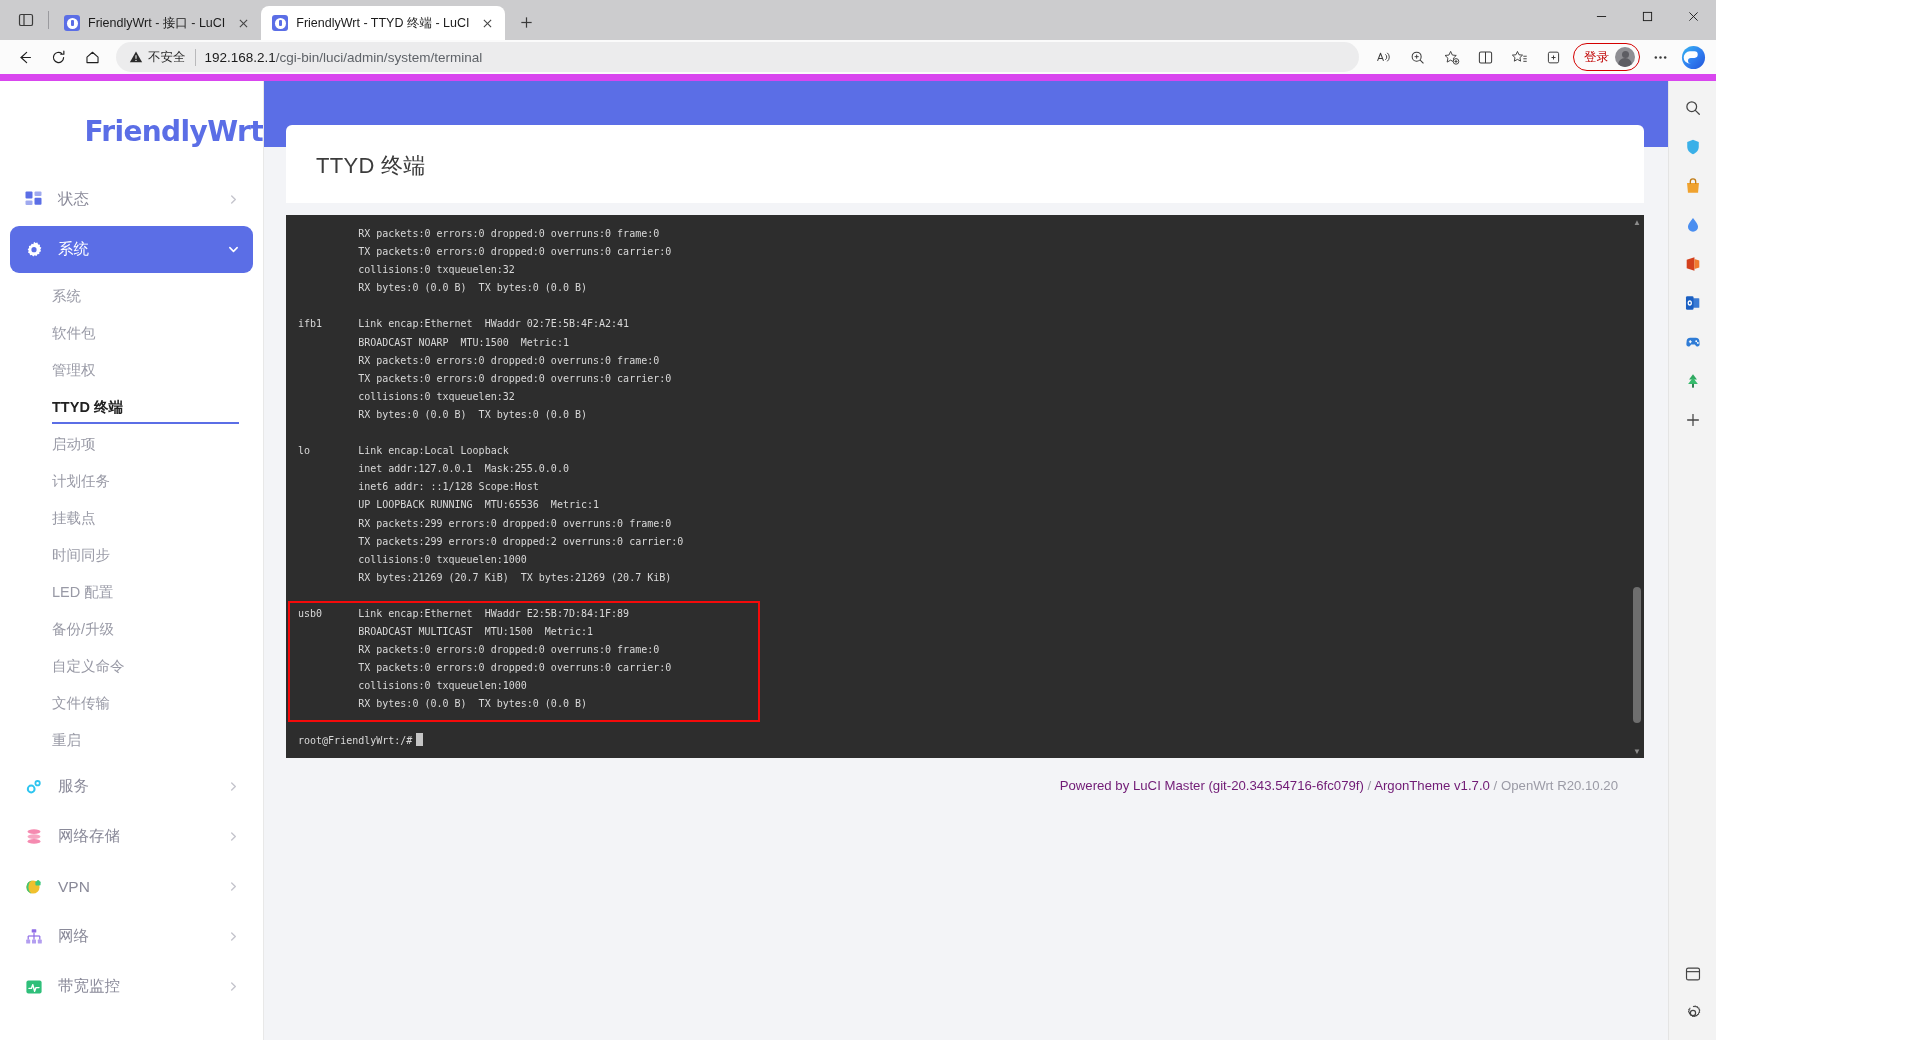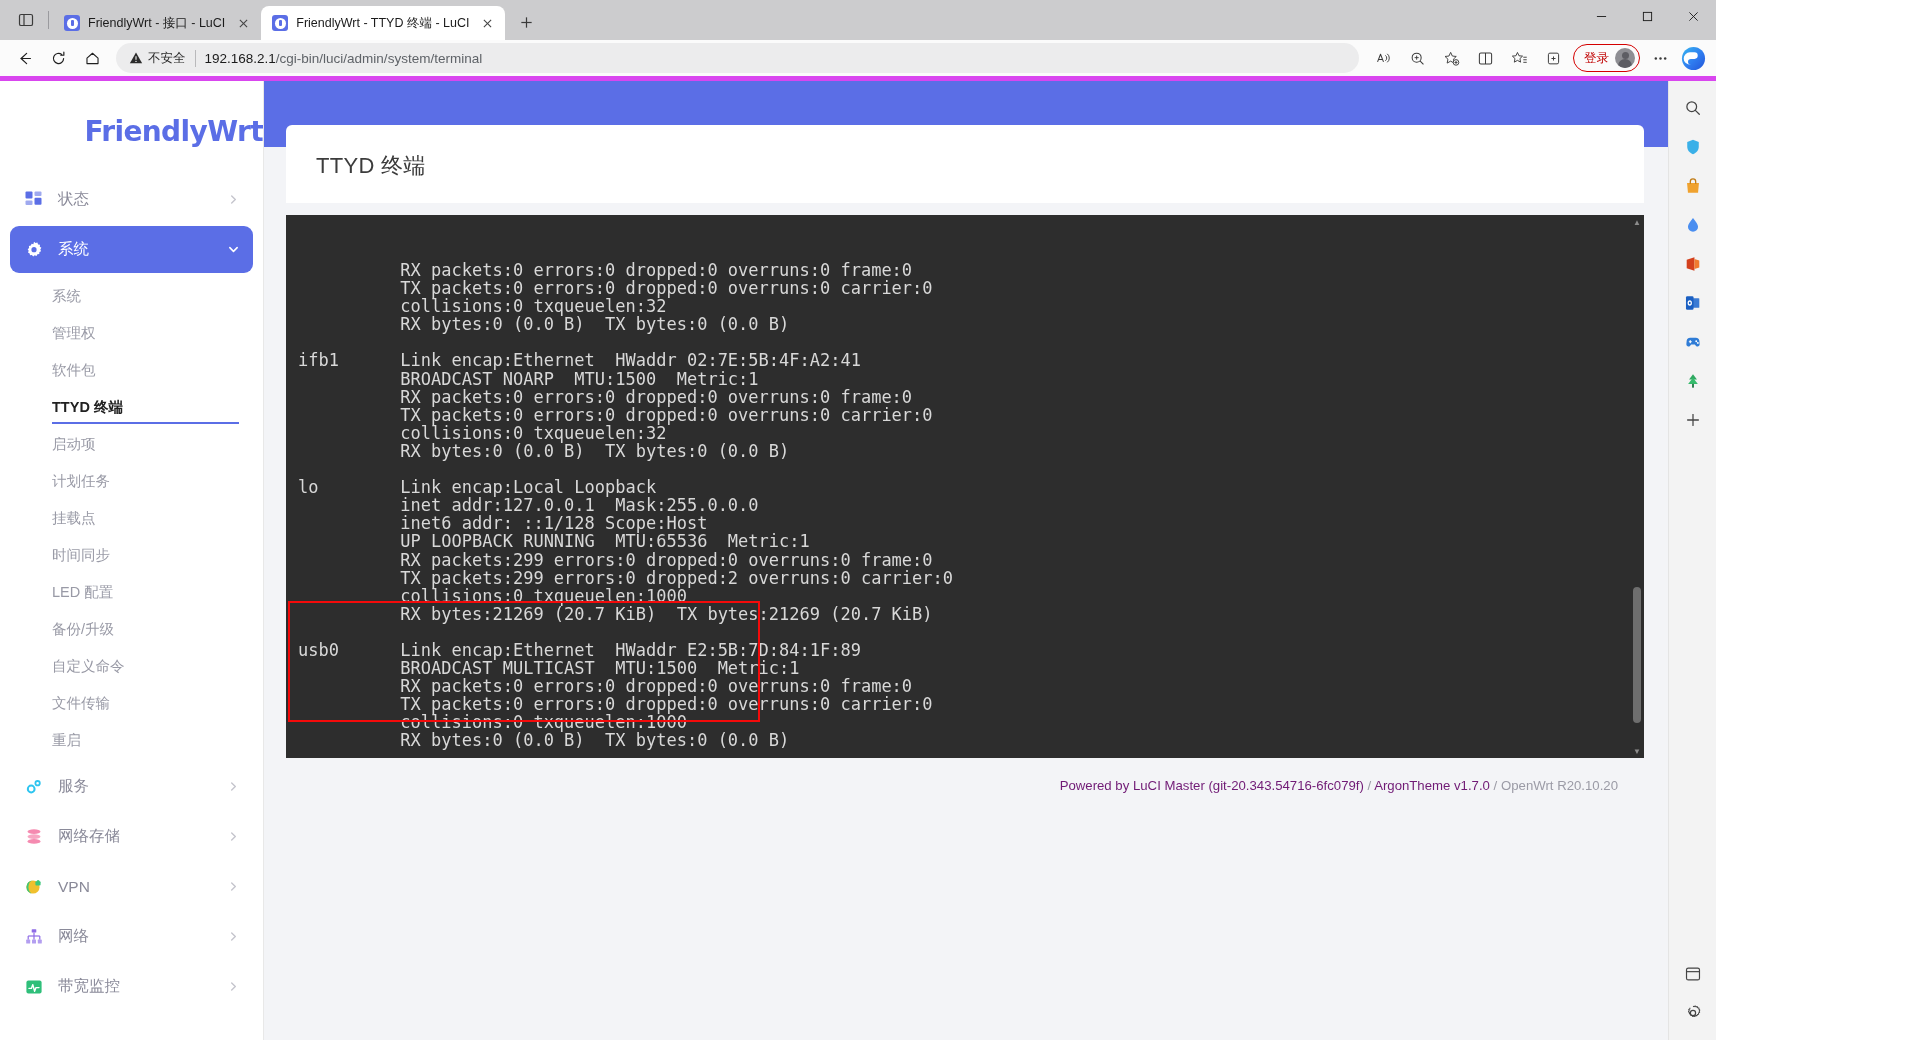--- a/index.html
+++ b/index.html
@@ -57,21 +57,21 @@
   .new-tab-btn svg { width: 15px; height: 15px; }
 
   .win-controls { position: absolute; right: 0; top: 0; display: flex; height: 40px; }
   .win-btn {
     width: 46px; height: 32px; display: flex; align-items: center; justify-content: center; cursor: pointer;
   }
   .win-btn svg { width: 11px; height: 11px; }
 
   .toolbar {
     height: 41px; background: #fbfbfb; display: flex; align-items: center;
-    padding: 0 8px; gap: 2px; flex: none; border-bottom: 5px solid #d946ef;
+    padding: 0 8px; gap: 2px; flex: none; border-bottom: 7px solid #d946ef;
   }
   .tb-btn {
     width: 32px; height: 32px; border-radius: 5px; display: flex;
     align-items: center; justify-content: center; cursor: pointer; flex: none;
   }
   .tb-btn svg { width: 17px; height: 17px; }
   .omnibox {
     flex: 1; height: 30px; background: #ececed; border-radius: 15px;
     display: flex; align-items: center; padding: 0 10px 0 13px; margin: 0 6px;
     font-size: 13.5px; gap: 7px; cursor: text; min-width: 0;
@@ -156,23 +156,22 @@
     letter-spacing: 0.3px; flex: none;
   }
   .term-wrap {
     margin-top: 12px; flex: none; height: 543px; position: relative;
     background: #2d2d2d; display: flex;
   }
   .term {
     flex: 1; min-width: 0; overflow: hidden; position: relative;
     padding: 10px 0 0 12px;
     font-family: "DejaVu Sans Mono", monospace;
-    font-size: 17px; line-height: 18.1px; color: #d8d8d8;
+    font-size: 10px; line-height: 18.1px; color: #d8d8d8;
     white-space: pre;
-    margin-top: 36px;
   }
   .term-line { white-space: pre; }
   .hl-box {
     position: absolute; border: 2px solid #f40a0a; pointer-events: none;
   }
   .cursor-block {
     display: inline-block; width: 7px; height: 13px; background: #c5c5c5;
     vertical-align: -2px; margin-left: 4px;
   }
   .term-scrollbar {
@@ -416,22 +415,22 @@
             <span class="nav-label">系统</span>
             <span class="nav-chev">
               <svg viewBox="0 0 12 12">
                   <path d="M2 4 L6 8 L10 4" fill="none" stroke="#ffffff" stroke-width="1.7" stroke-linecap="round" stroke-linejoin="round"></path>
                 </svg>
             </span>
           </div>
 
           <div class="submenu">
             <span class="sub-item">系统</span>
+            <span class="sub-item">软件包</span>
             <span class="sub-item">管理权</span>
-            <span class="sub-item">软件包</span>
             <span class="sub-item selected">TTYD 终端</span>
             <span class="sub-item">启动项</span>
             <span class="sub-item">计划任务</span>
             <span class="sub-item">挂载点</span>
             <span class="sub-item">时间同步</span>
             <span class="sub-item">LED 配置</span>
             <span class="sub-item">备份/升级</span>
             <span class="sub-item">自定义命令</span>
             <span class="sub-item">文件传输</span>
             <span class="sub-item">重启</span>

